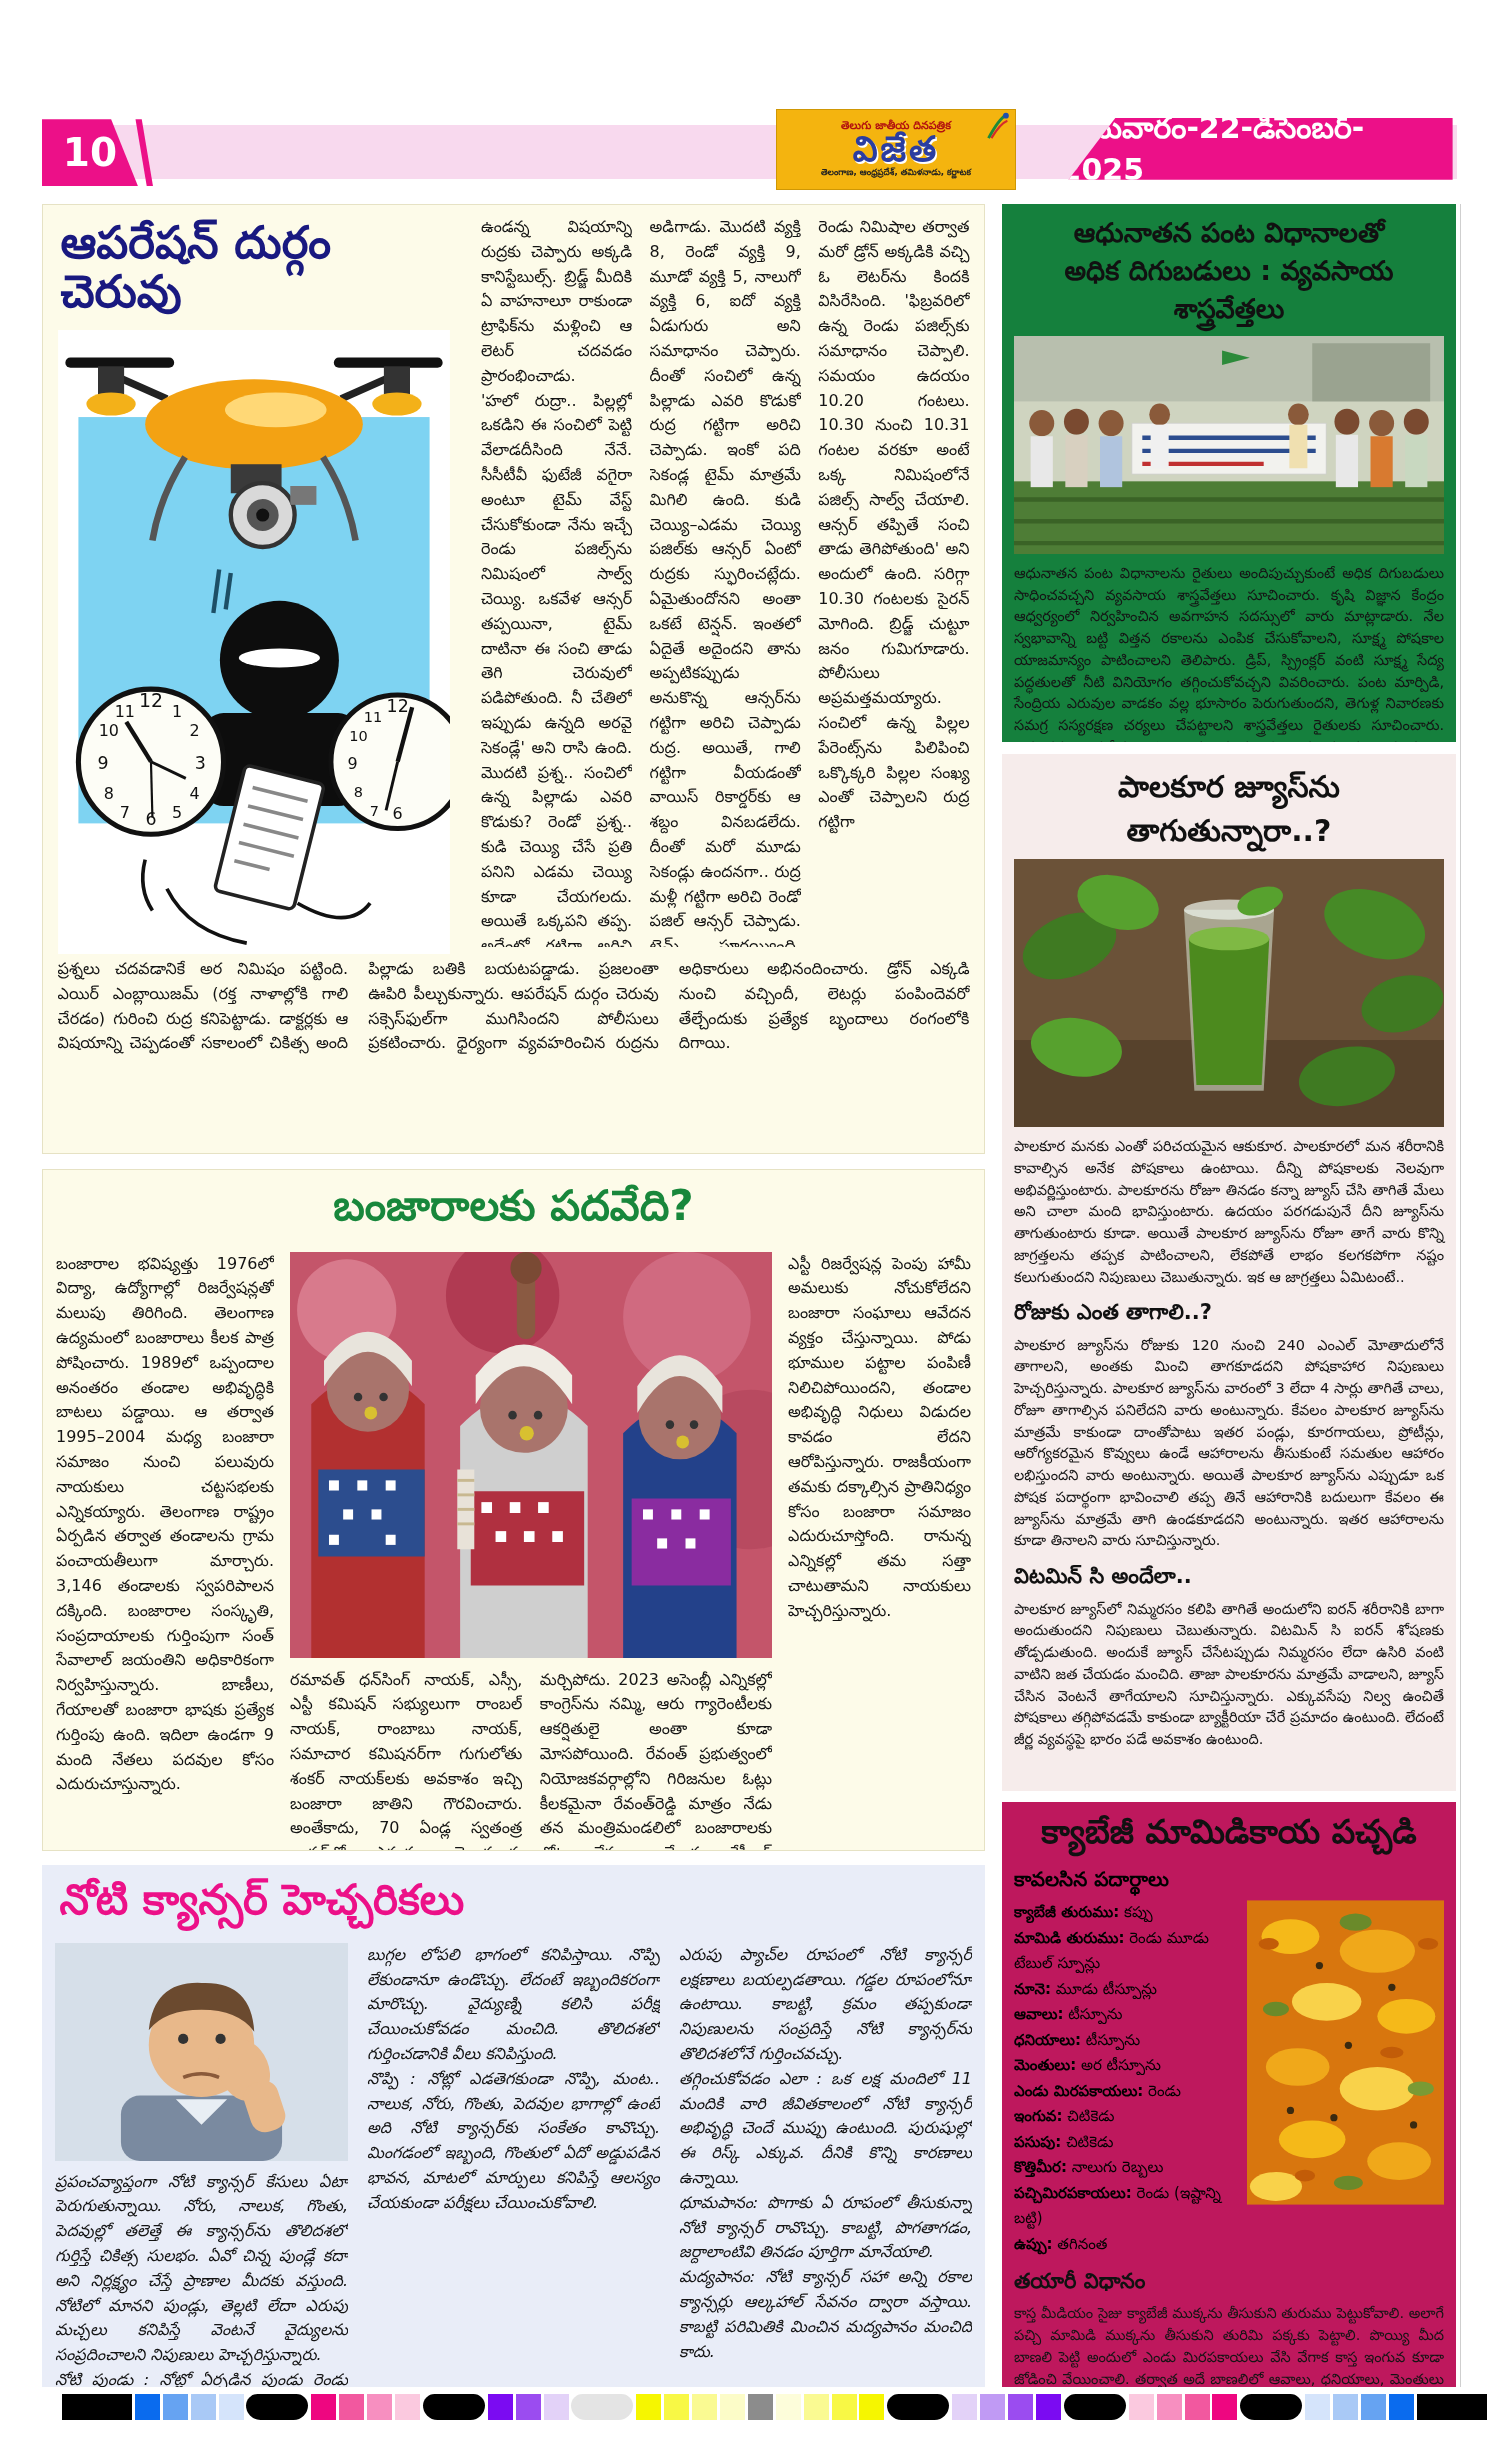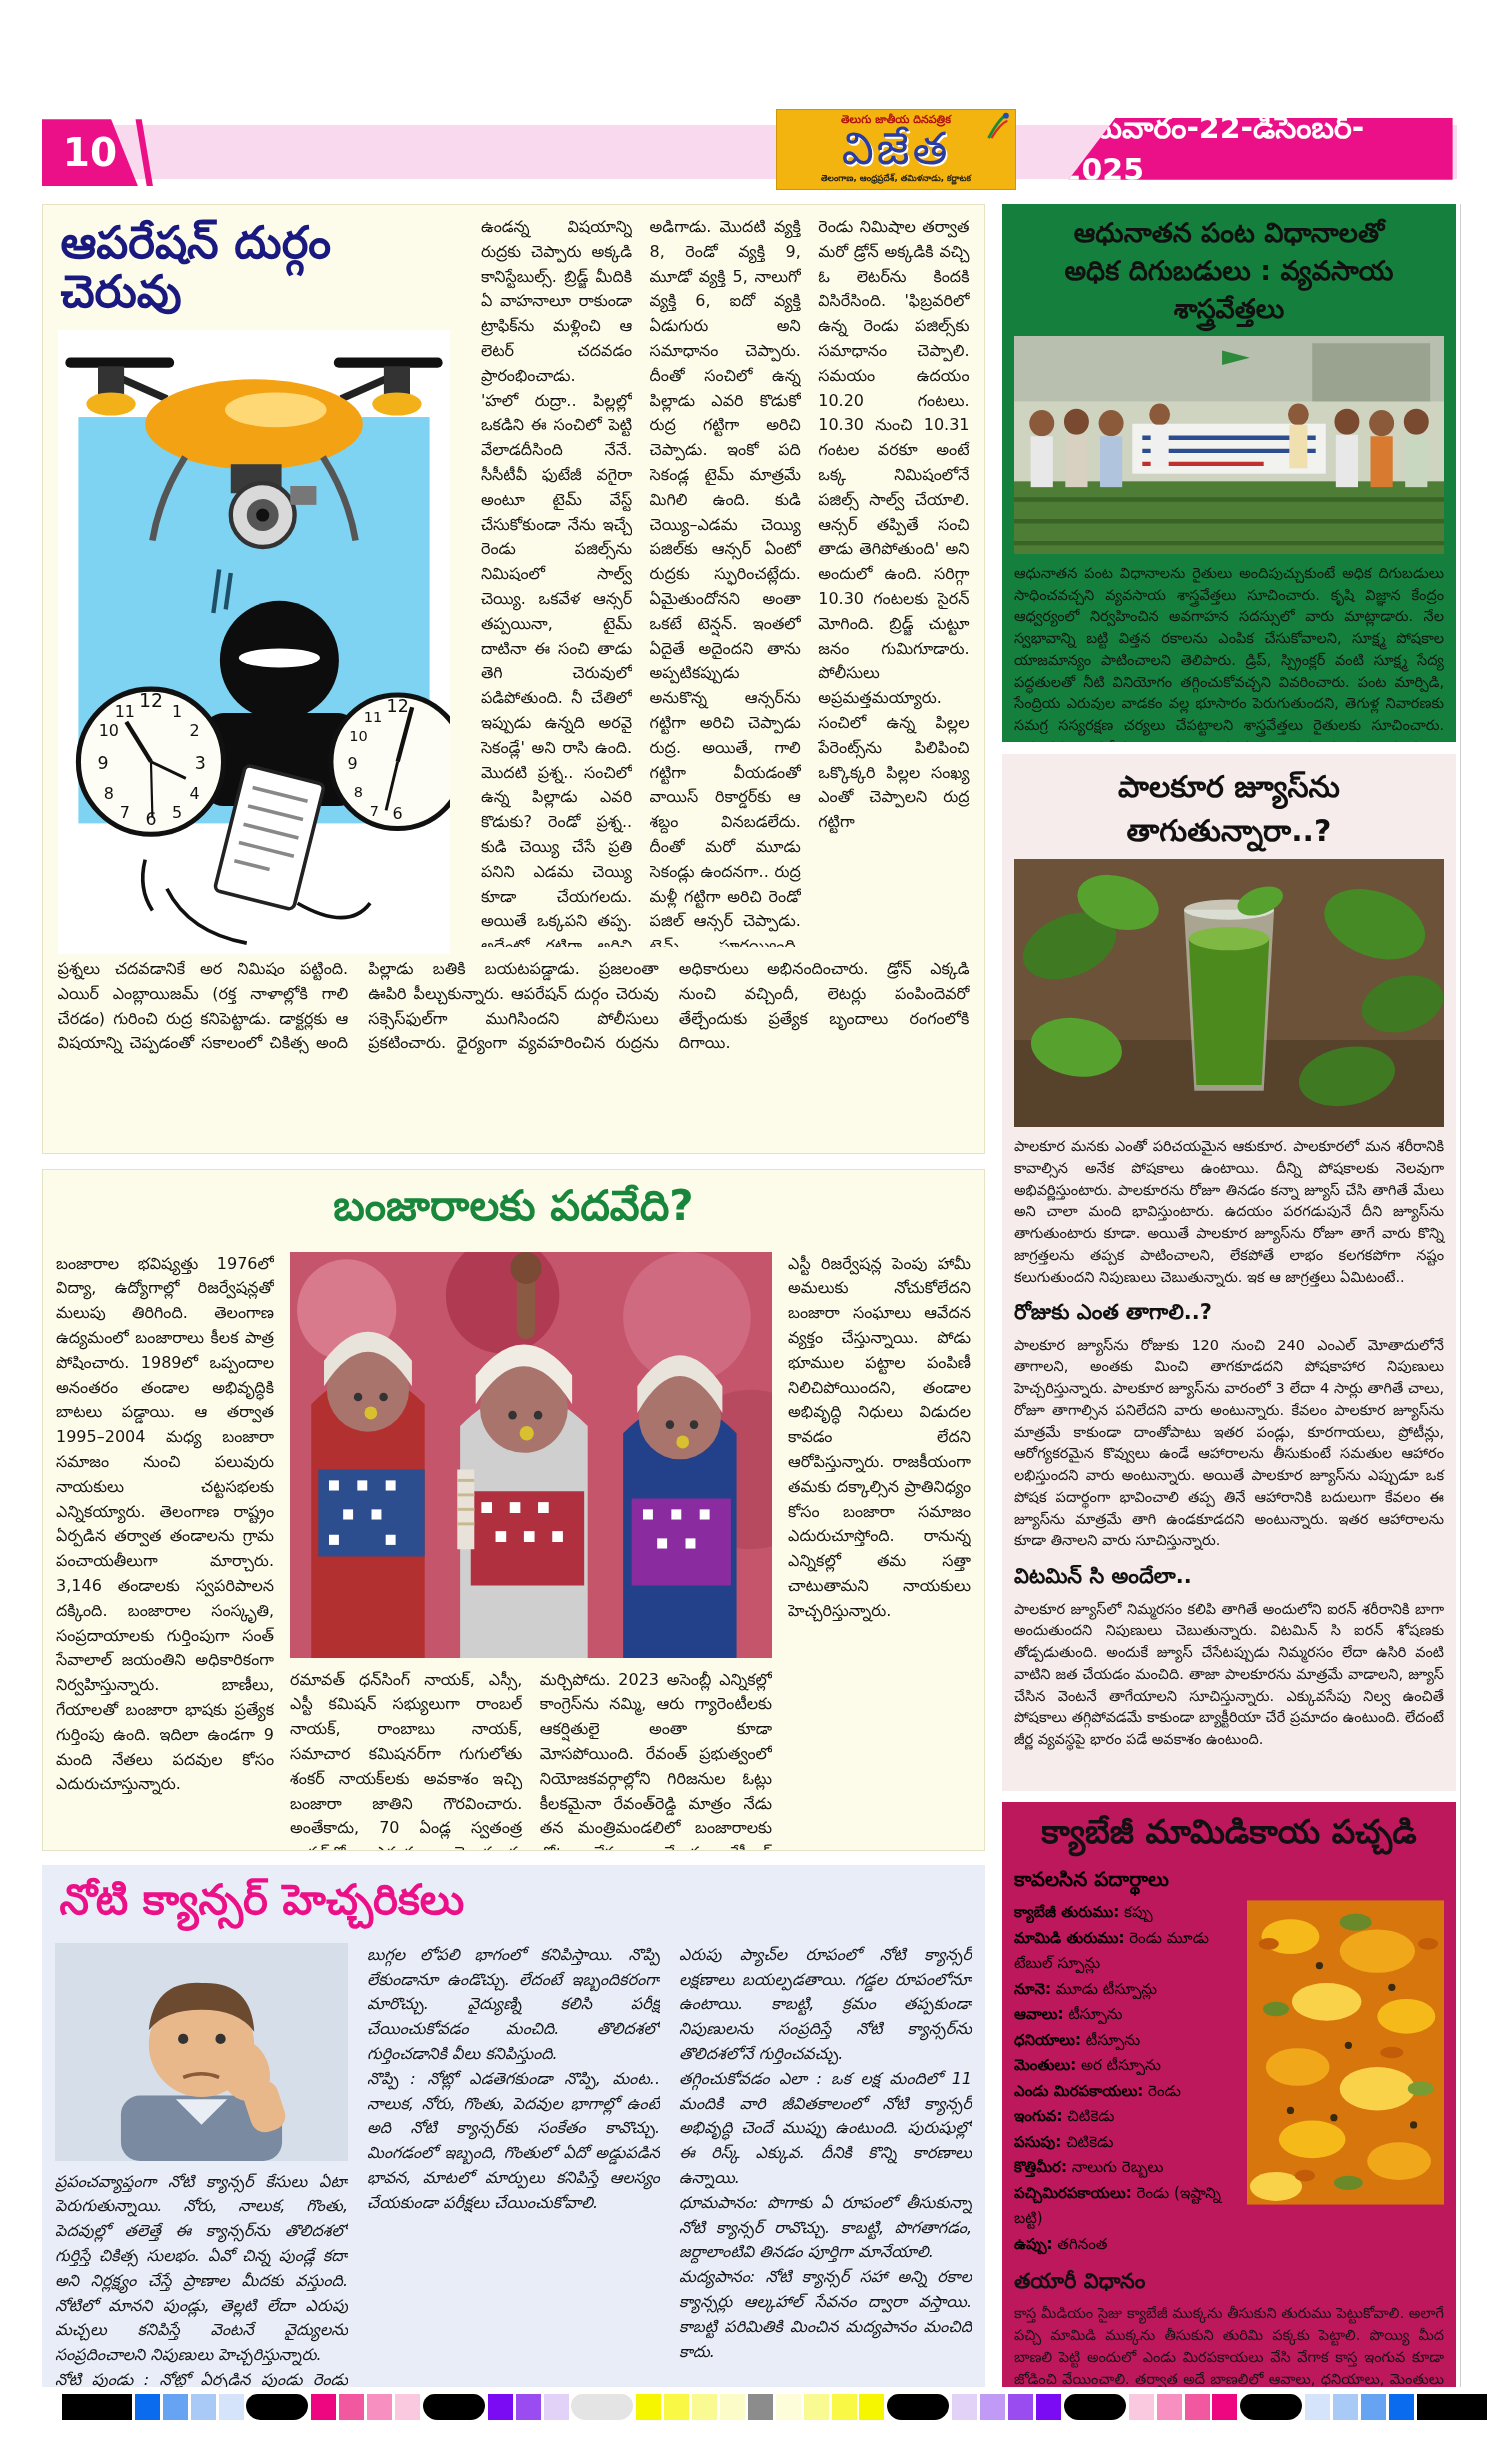--- a/index.html
+++ b/index.html
@@ -12,21 +12,21 @@
            color:#fff; font-size:39px; font-weight:bold; display:flex; align-items:center; justify-content:center;
            clip-path:polygon(0 0,72% 0,100% 100%,0 100%); }
   .pgnum-stripe { position:absolute; left:86px; top:-5.8px; bottom:-7.3px; width:25px; background:#ec1088;
            clip-path:polygon(30% 0,55% 0,100% 100%,75% 100%); }
   .date-ribbon { position:absolute; right:4.4px; top:-7.3px; height:62px; width:392px; background:#ec1088;
            color:#fff; display:flex; align-items:center; justify-content:center; font-size:30px; font-weight:bold;
            clip-path:polygon(14% 0,100% 0,100% 100%,2% 100%); }
   .masthead { position:absolute; left:734px; top:-16px; width:240px; height:81px; background:#f4b40f;
            border:1.5px solid #cf9704; display:flex; flex-direction:column; align-items:center; justify-content:center; z-index:3; }
   .m-pre   { color:#b21010; font-size:11px; font-weight:bold; line-height:1; }
-  .m-title { color:#2b3da0; font-size:45px; font-weight:400; line-height:1.05; text-shadow:1.5px 1.5px 0 #fff; letter-spacing:2.9px; }
+  .m-title { color:#2b3da0; font-size:35px; font-weight:700; line-height:1.05; text-shadow:1.5px 1.5px 0 #fff; letter-spacing:2.9px; }
   .m-tag   { color:#222; font-size:8.7px; font-weight:bold; }
   .m-feather { position:absolute; right:5.8px; top:1.5px; }
 
   
   .main { position:absolute; top:204px; left:42px; right:38px; bottom:75px; display:flex; gap:17.4px; }
   .leftcol  { width:943px; display:flex; flex-direction:column; gap:14.5px; }
   .rightcol { flex:1; display:flex; flex-direction:column; gap:11.6px; border-right:1.5px solid #cfcfcf; padding-right:4.4px; }
 
   .bodytext { font-size:16px; line-height:1.55; text-align:justify; color:#141414; white-space:pre-line; overflow:hidden; }
 

